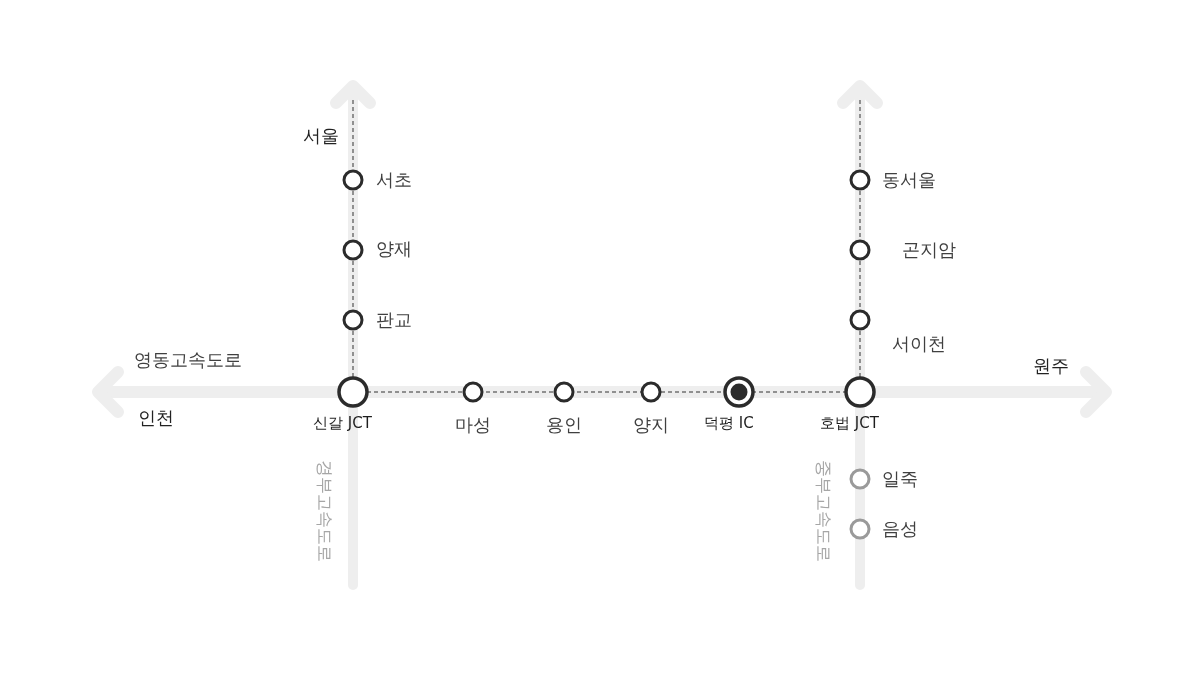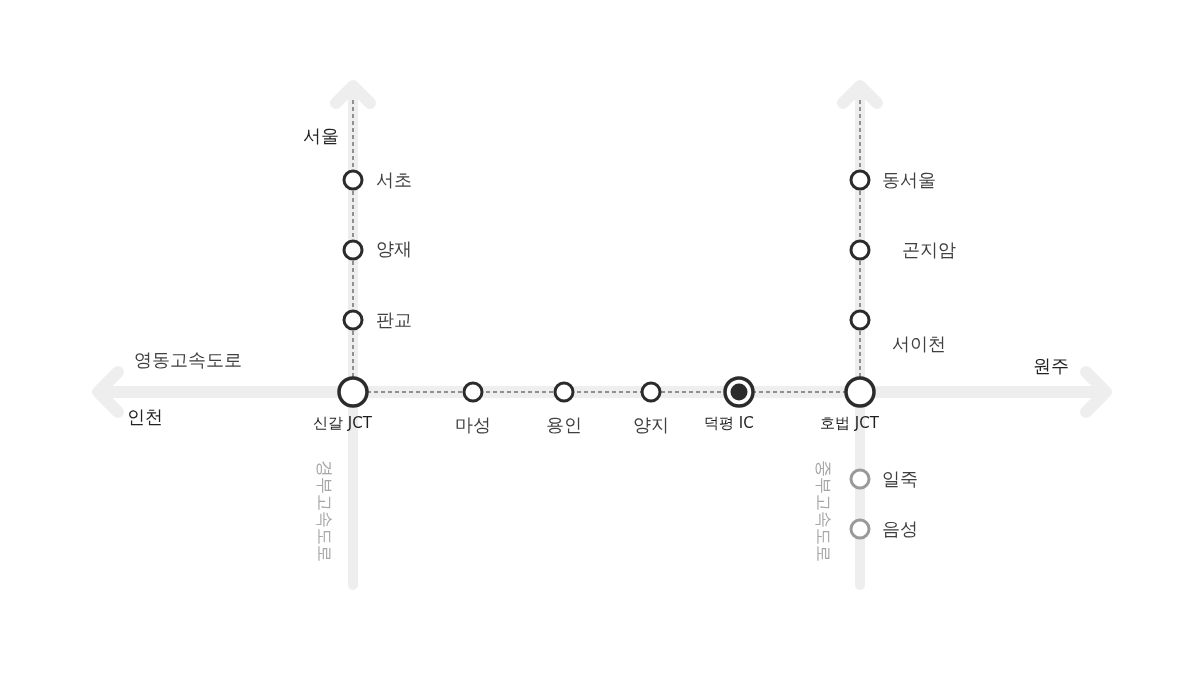--- a/index.html
+++ b/index.html
@@ -83,21 +83,21 @@
     </svg>
   <svg class="node" style="left:722px;top:375px;" width="34" height="34">
       <circle cx="17" cy="17" r="14" fill="#fff" stroke="#2b2b2b" stroke-width="3.5"></circle>
       <circle cx="17" cy="17" r="8.5" fill="#2b2b2b"></circle>
     </svg>
   <svg class="node" style="left:843px;top:375px;" width="34" height="34">
       <circle cx="17" cy="17" r="14" fill="#fff" stroke="#2b2b2b" stroke-width="3.5"></circle>
     </svg>
 
   <span class="lbl dark" style="left:303px;top:127px;">서울</span>
-  <span class="lbl dark" style="left:127px;top:409px;font-family:Liberation Mono, monospace;">인천</span>
+  <span class="lbl dark" style="left:138px;top:409px;">인천</span>
   <span class="lbl dark" style="left:1033px;top:357px;">원주</span>
 
   <span class="lbl gray" style="left:134px;top:351px;">영동고속도로</span>
   <span class="lbl vert" style="left:333px;top:460px;">경부고속도로</span>
   <span class="lbl vert" style="left:832px;top:460px;">중부고속도로</span>
 
   <span class="lbl gray" style="left:376px;top:171px;">서초</span>
   <span class="lbl gray" style="left:376px;top:241px;font-family:Liberation Mono, monospace;">양재</span>
   <span class="lbl gray" style="left:376px;top:311px;">판교</span>
 

